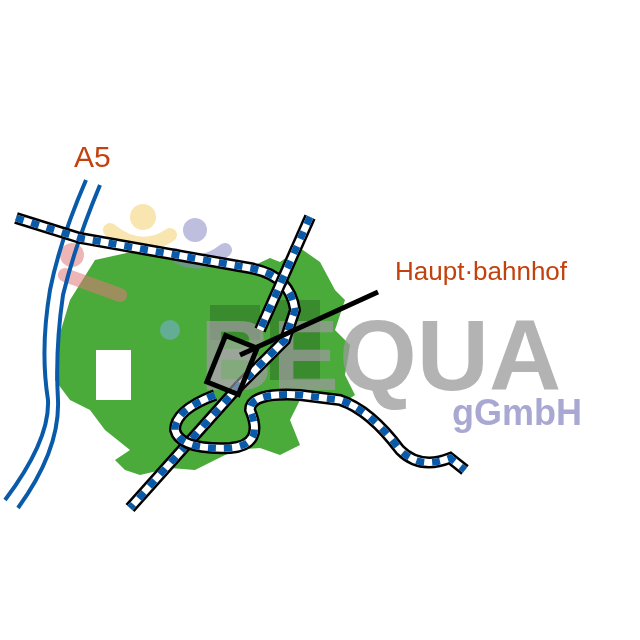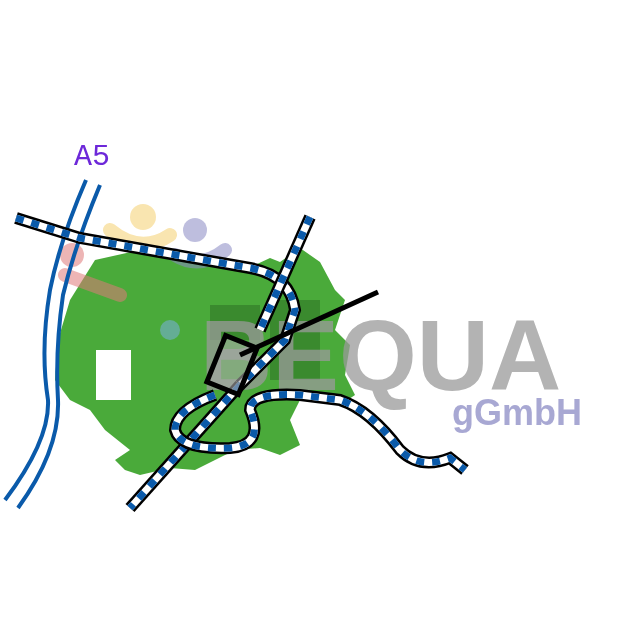--- a/index.html
+++ b/index.html
@@ -1,18 +1,18 @@
 <!DOCTYPE html>
 <html><head>
   <meta charset="utf-8">
   <style>
     html, body { margin: 0; padding: 0; background: #ffffff; }
     #stage { position: relative; width: 640px; height: 640px; overflow: hidden; background: #ffffff; }
     svg { position: absolute; left: 0; top: 0; }
-    .lbl { position: absolute; font-family: Liberation Mono, monospace; color: #6d28d9; white-space: nowrap; line-height: 1; }
+    .lbl { position: absolute; font-family: Liberation Sans, sans-serif; color: #c2410c; white-space: nowrap; line-height: 1; }
     .title { left: 222px; top: 127px; font-size: 38px; font-weight: bold; }
     .hwy { left: 74px; top: 142px; font-size: 30px; }
     .station { left: 395px; top: 258px; font-size: 26px; }
   </style>
 </head>
 <body>
 
 <div id="stage">
   <svg width="640" height="640" viewBox="0 0 640 640">
 
@@ -66,13 +66,14 @@
       </g>
     </g>
 
     <g>
       <rect x="-17" y="-25" width="34" height="50" fill="#aaaaaa" fill-opacity="0.6" stroke="#000" stroke-width="5" transform="translate(232 365) rotate(22)"></rect>
       <line x1="240" y1="355" x2="378" y2="292" stroke="#000" stroke-width="5"></line>
     </g>
   </svg>
 
   <div class="lbl hwy">A5</div>
+  <div class="lbl station">Haupt·bahnhof</div>
 </div>
 
 </body></html>

